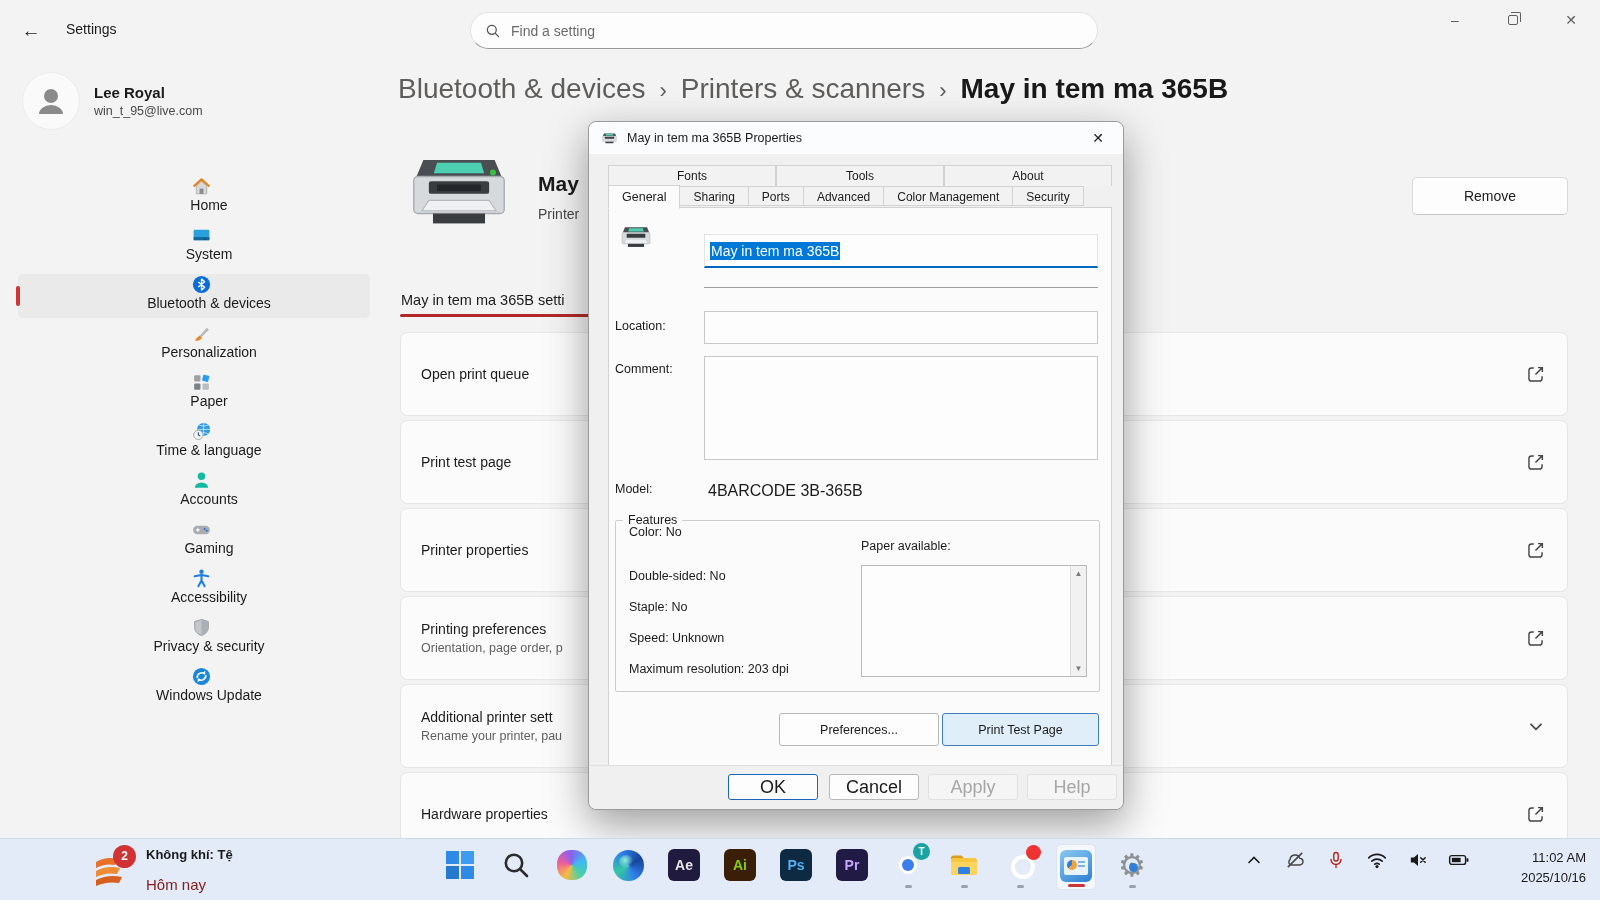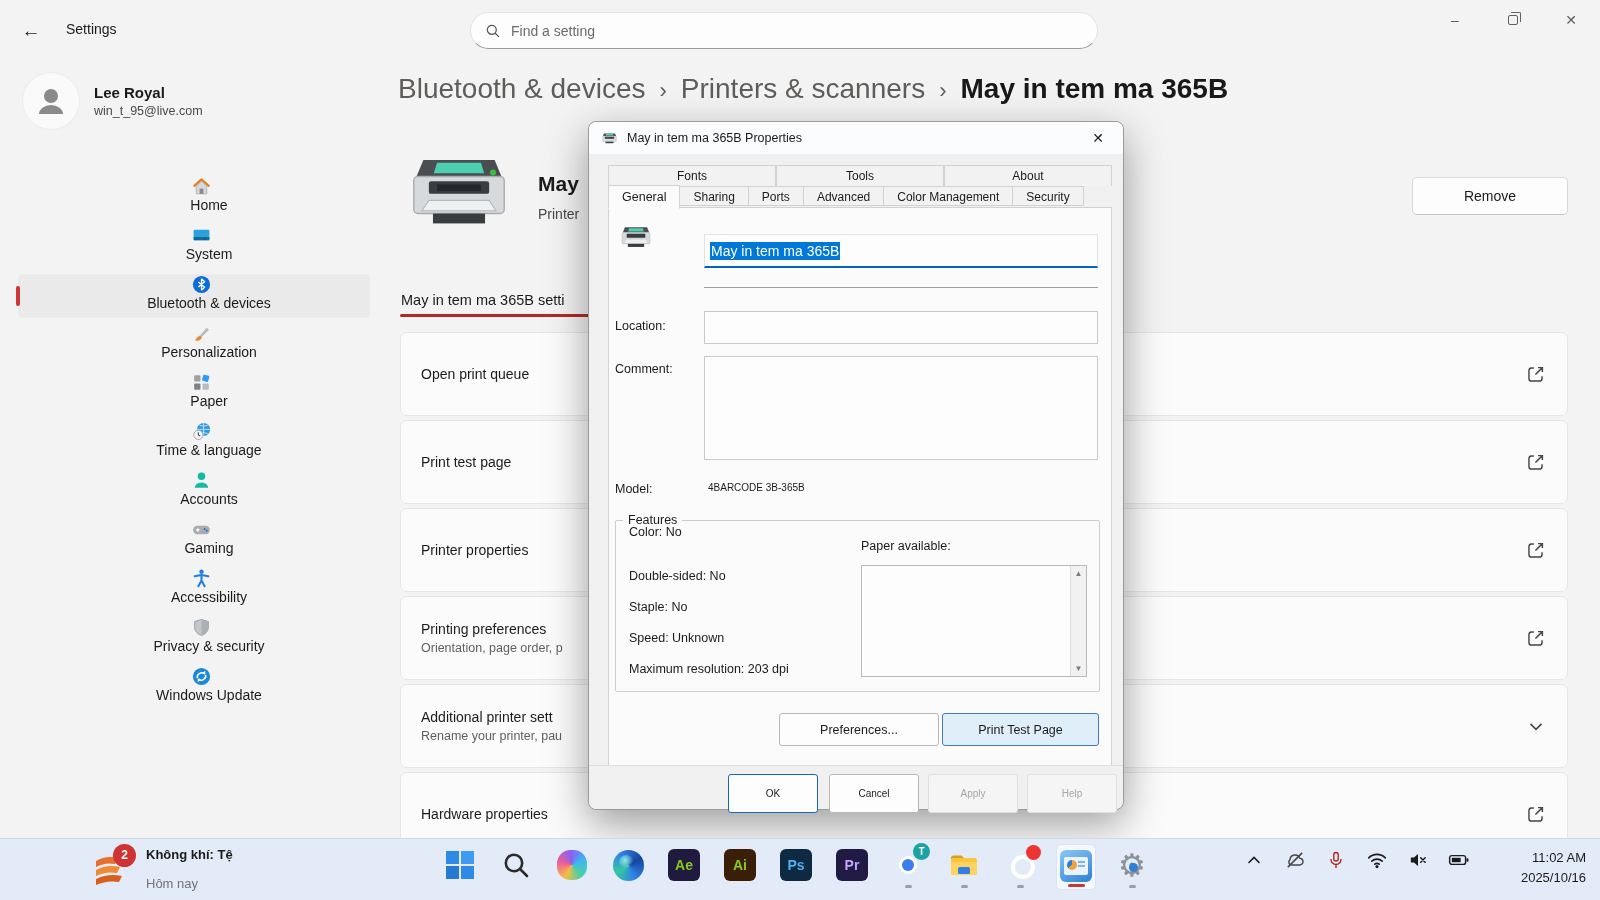--- a/index.html
+++ b/index.html
@@ -62,53 +62,53 @@
   .tab2.active { background:#fbfbfb; border-bottom:1px solid #fbfbfb; position:relative; top:-1px; height:24px; line-height:23px; font-size:12.5px; z-index:2; border-left:1px solid #d2d2d2; }
   .tab-pane { position:absolute; left:19px; top:85px; width:504px; height:560px; background:#fbfbfb; border:1px solid #d2d2d2; }
   
   .dlg-printer-icon { position:absolute; left:30px; top:103px; }
   .name-field { position:absolute; left:115px; top:112px; width:394px; height:34px; background:#fdfdfd; border:1px solid #e3e3e3; border-bottom:2px solid #0067c0; font-size:14px; display:flex; align-items:center; padding:0 5px; }
   .name-field .sel { background:#0078d7; color:#fff; padding:1px 1px; }
   .name-sep { position:absolute; left:115px; top:165px; width:394px; height:1px; background:#9e9e9e; }
   .fld-label { position:absolute; left:26px; font-size:12.5px; color:#1b1b1b; }
   .loc-input { position:absolute; left:115px; top:189px; width:394px; height:33px; background:#fdfdfd; border:1px solid #c9c9c9; }
   .cmt-input { position:absolute; left:115px; top:234px; width:394px; height:104px; background:#fdfdfd; border:1px solid #c9c9c9; }
-  .model-value { position:absolute; left:119px; top:360px; font-size:10px; color:#1b1b1b; }
+  .model-value { position:absolute; left:119px; top:360px; font-size:16px; color:#1b1b1b; }
   .features-box { position:absolute; left:26px; top:398px; width:485px; height:172px; border:1px solid #cdcdcd; border-radius:2px; }
   .features-legend { position:absolute; left:34px; top:391px; background:#fbfbfb; padding:0 5px; font-size:12.5px; color:#1b1b1b; }
   .feat-item { position:absolute; left:40px; font-size:12.5px; color:#1b1b1b; }
   .paper-label { position:absolute; left:272px; top:417px; font-size:12.5px; color:#1b1b1b; }
   .paper-list { position:absolute; left:272px; top:443px; width:226px; height:112px; background:#fdfdfd; border:1px solid #b9b9b9; }
   .paper-scroll { position:absolute; right:0; top:0; bottom:0; width:16px; background:#f1f1f1; border-left:1px solid #dcdcdc; display:flex; flex-direction:column; justify-content:space-between; align-items:center; padding:3px 0; font-size:8px; color:#7a7a7a; }
   .dlg-btn { position:absolute; height:33px; border-radius:3px; font-size:12.5px; display:flex; align-items:center; justify-content:center; cursor:pointer; background:#fdfdfd; border:1px solid #b8b8b8; color:#1b1b1b; }
   .btn-preferences { left:190px; top:591px; width:160px; }
   .btn-printtest { left:353px; top:591px; width:157px; background:#e0eef9; border:1px solid #3e7ebd; }
   .dlg-footer { position:absolute; left:0; right:0; bottom:0; height:44px; background:#f0f0f0; border-top:1px solid #dfdfdf; border-radius:0 0 8px 8px; }
-  .f-btn { position:absolute; top:8px; width:90px; height:39px; border-radius:3px; font-size:10px; display:flex; align-items:center; justify-content:center; background:#fdfdfd; border:1px solid #b8b8b8; color:#1b1b1b; cursor:pointer; }
+  .f-btn { position:absolute; top:8px; width:90px; height:26px; border-radius:3px; font-size:18px; display:flex; align-items:center; justify-content:center; background:#fdfdfd; border:1px solid #b8b8b8; color:#1b1b1b; cursor:pointer; }
   .btn-ok { left:139px; border:1px solid #1a66b8; }
   .btn-cancel { left:240px; }
   .btn-apply { left:339px; background:#f5f5f5; border:1px solid #e0e0e0; color:#a6a6a6; cursor:default; }
   .btn-help { left:438px; background:#f5f5f5; border:1px solid #e0e0e0; color:#a6a6a6; cursor:default; }
 
   
   .taskbar { position:absolute; left:0; top:838px; width:1600px; height:62px; background:#e2ebf7; border-top:1px solid #cfd9e6; z-index:40; }
   .widget { position:absolute; left:88px; top:8px; display:flex; align-items:center; cursor:pointer; }
   .widget-icon { position:relative; width:44px; height:44px; }
   .w-badge { position:absolute; right:-4px; top:-3px; width:23px; height:23px; border-radius:50%; background:#cf3333; color:#fff; font-size:12px; font-weight:bold; text-align:center; line-height:23px; }
   .widget-text { margin-left:14px; }
   .w-line1 { font-size:13px; font-weight:bold; color:#1b1b1b; }
-  .w-line2 { font-size:13px; color:#737373; margin-top:14px; }
+  .w-line2 { font-size:15px; color:#7f1d1d; margin-top:14px; }
   .tb-icons { position:absolute; left:440px; top:5px; display:flex; gap:16px; }
   .tb-icon { width:40px; height:46px; display:flex; flex-direction:column; align-items:center; justify-content:flex-start; padding-top:4px; position:relative; cursor:pointer; border-radius:5px; }
   .tb-icon .art { width:34px; height:34px; display:flex; align-items:center; justify-content:center; }
   .run-dash { position:absolute; bottom:2px; width:7px; height:3px; border-radius:2px; background:#97a1b0; }
   .tb-icon.active { background:#f4f8fd; border:1px solid #dbe4f0; }
   .tb-icon.active .run-dash { width:17px; background:#cc3333; }
   .adobe-tile { width:32px; height:32px; border-radius:6px; display:flex; align-items:center; justify-content:center; font-weight:bold; font-size:14px; }
-  .tile-ae { background:#1f1a3e; color:#84cc16; }
+  .tile-ae { background:#1f1a3e; color:#e5e5e5; }
   .tile-ai { background:#3a1e07; color:#84cc16; }
   .tile-ps { background:#0d2a42; color:#52b0f5; }
   .tile-pr { background:#201a45; color:#c5a3ff; }
   .chrome-art { position:relative; width:32px; height:32px; }
   .chrome-circle { width:32px; height:32px; border-radius:50%; background:conic-gradient(from -30deg,#ea4335 0 33%,#34a853 33% 66%,#fbbc05 66% 100%); position:relative; }
   .chrome-circle::before { content:""; position:absolute; left:7px; top:7px; width:18px; height:18px; border-radius:50%; background:#fff; }
   .chrome-circle::after { content:""; position:absolute; left:10px; top:10px; width:12px; height:12px; border-radius:50%; background:#3b7ded; }
   .chrome-badge { position:absolute; right:-6px; top:-6px; width:17px; height:17px; border-radius:50%; background:#19a3a3; color:#fff; font-size:10px; font-weight:bold; text-align:center; line-height:17px; }
   .copilot-art { width:30px; height:30px; border-radius:45%; background:conic-gradient(from 210deg,#f6bc41,#ec5f9b,#8b5ff0,#3fb6f4,#49d0a9,#f6bc41); }
   .edge-art { width:31px; height:31px; border-radius:50%; background:conic-gradient(from 240deg,#35c7a4,#2f7fe8,#16459c,#2f7fe8,#35c7a4); position:relative; }

